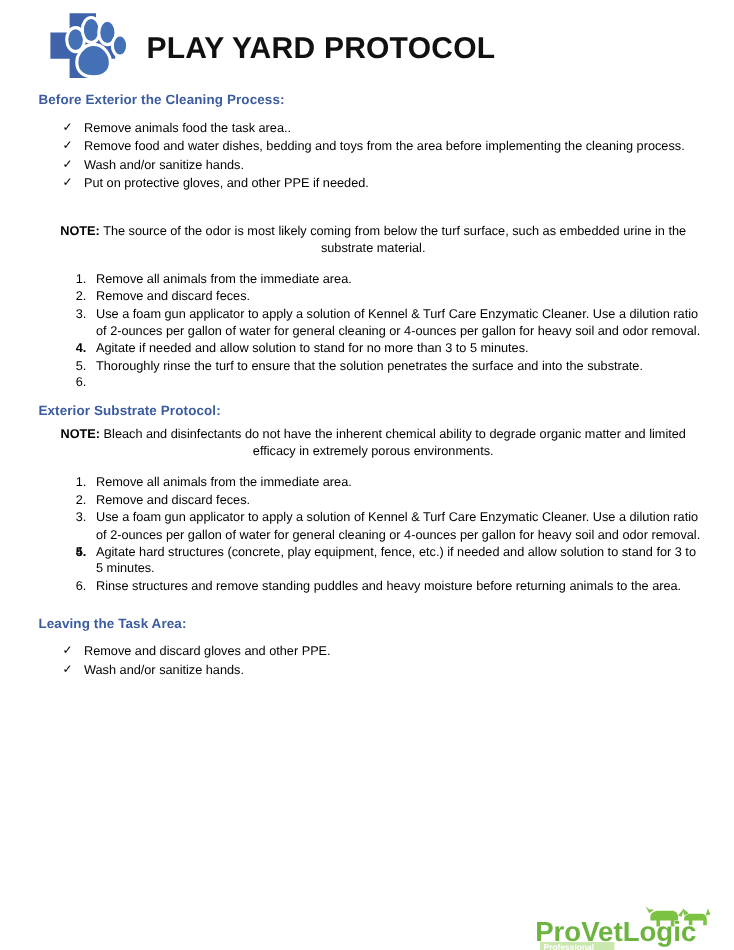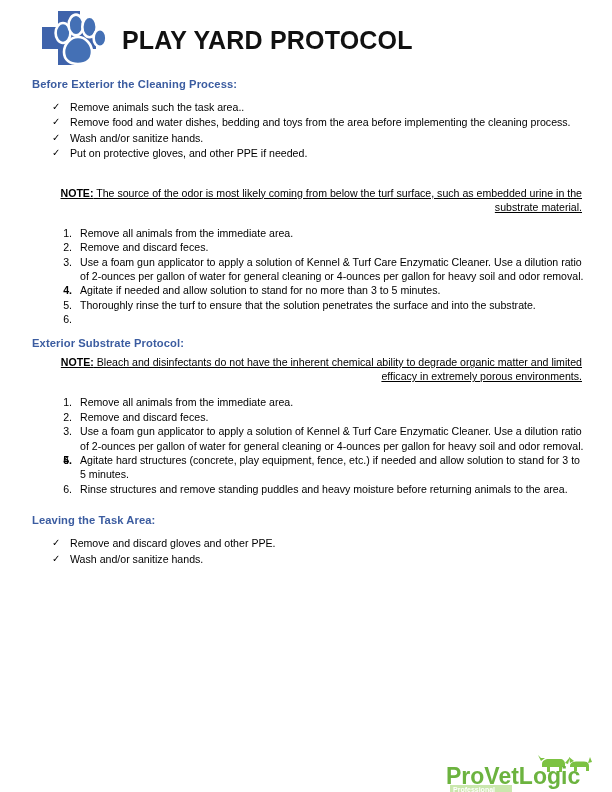--- a/index.html
+++ b/index.html
@@ -62,22 +62,21 @@
     margin: 0 0 6px 0;
     letter-spacing: 0.1px;
   }
   .sec-gap-top { margin-top: 25px; }
 
   .note {
     font-size: 10.6px;
     line-height: 1.33;
     margin: 0 0 12px 8px;
     padding-right: 12px;
-    text-align: right;
-    text-decoration: underline;
+    text-align: center;
   }
   .note b { font-weight: bold; }
 
   ul.checklist {
     list-style: none;
     margin: 10px 0 0 0;
     padding: 0 0 0 20px;
   }
   ul.checklist li {
     font-size: 10.6px;
@@ -164,21 +163,21 @@
     <div class="doc-title">PLAY YARD PROTOCOL</div>
   </div>
 
   <div class="content">
 
     <div>
       <div class="section-head">Before Exterior the Cleaning Process:</div>
       <ul class="checklist">
         <li>
           <span class="tick">✓</span>
-          <span>Remove animals such the task area..</span>
+          <span>Remove animals food the task area..</span>
         </li>
         <li>
           <span class="tick">✓</span>
           <span>Remove food and water dishes, bedding and toys from the area before implementing the cleaning process.</span>
         </li>
         <li>
           <span class="tick">✓</span>
           <span>Wash and/or sanitize hands.</span>
         </li>
         <li>

